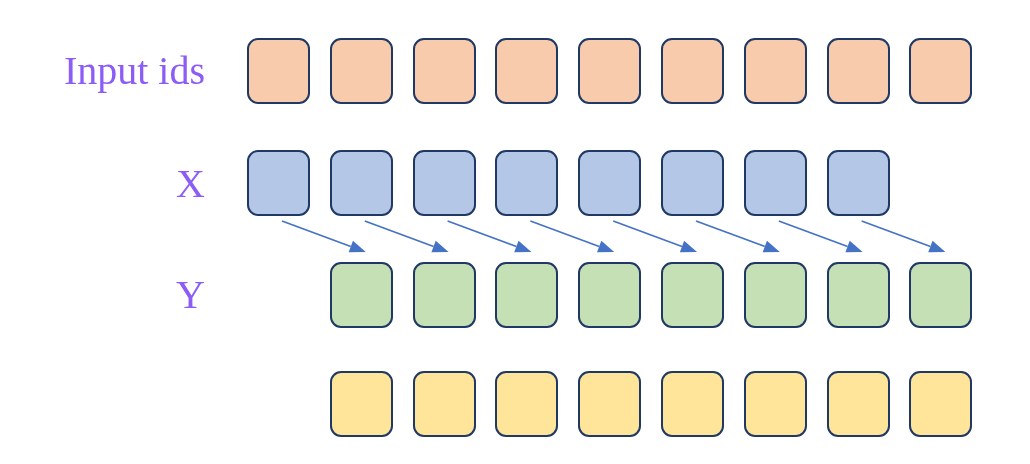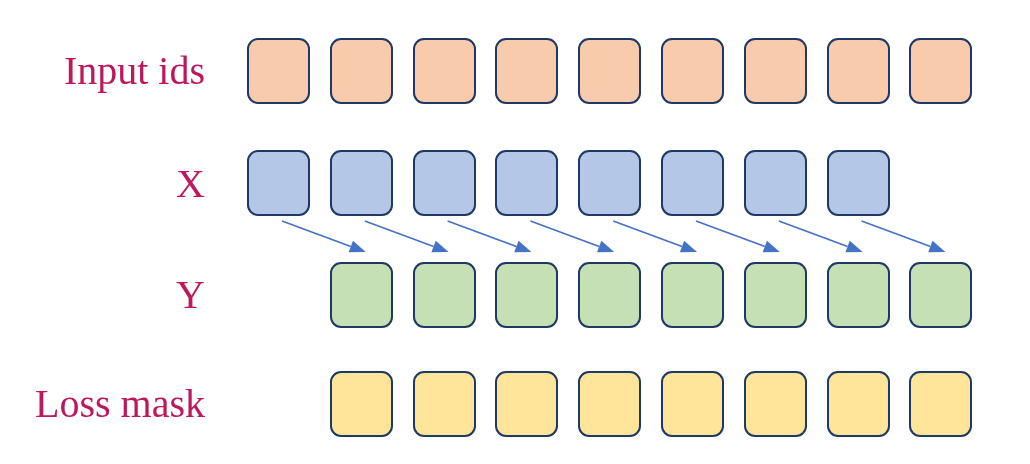--- a/index.html
+++ b/index.html
@@ -16,21 +16,21 @@
     font-family: "Liberation Serif", serif;
   }
   .row-label {
     position: absolute;
     left: 0;
     width: 205px;
     height: 56px;
     line-height: 56px;
     text-align: right;
     font-size: 40px;
-    color: #be185d;
+    color: #8b5cf6;
     white-space: nowrap;
   }
   .sq {
     position: absolute;
     width: 63px;
     height: 66px;
     border: 2.5px solid #1F3864;
     border-radius: 11px;
     box-sizing: border-box;
   }
@@ -44,21 +44,20 @@
   }
 </style>
 </head>
 <body>
 
 <div id="canvas">
 
   <div class="row-label" style="top:43px">Input ids</div>
   <div class="row-label" style="top:156px">X</div>
   <div class="row-label" style="top:267px">Y</div>
-  <div class="row-label" style="top:376px">Loss mask</div>
 
   <div id="boxes">
       <div class="sq" style="left: 247px; top: 38px; background: rgb(248, 203, 173); border-color: rgb(31, 56, 100);"></div>
       <div class="sq" style="left: 329.8px; top: 38px; background: rgb(248, 203, 173); border-color: rgb(31, 56, 100);"></div>
       <div class="sq" style="left: 412.6px; top: 38px; background: rgb(248, 203, 173); border-color: rgb(31, 56, 100);"></div>
       <div class="sq" style="left: 495.4px; top: 38px; background: rgb(248, 203, 173); border-color: rgb(31, 56, 100);"></div>
       <div class="sq" style="left: 578.2px; top: 38px; background: rgb(248, 203, 173); border-color: rgb(31, 56, 100);"></div>
       <div class="sq" style="left: 661px; top: 38px; background: rgb(248, 203, 173); border-color: rgb(31, 56, 100);"></div>
       <div class="sq" style="left: 743.8px; top: 38px; background: rgb(248, 203, 173); border-color: rgb(31, 56, 100);"></div>
       <div class="sq" style="left: 826.6px; top: 38px; background: rgb(248, 203, 173); border-color: rgb(31, 56, 100);"></div>

